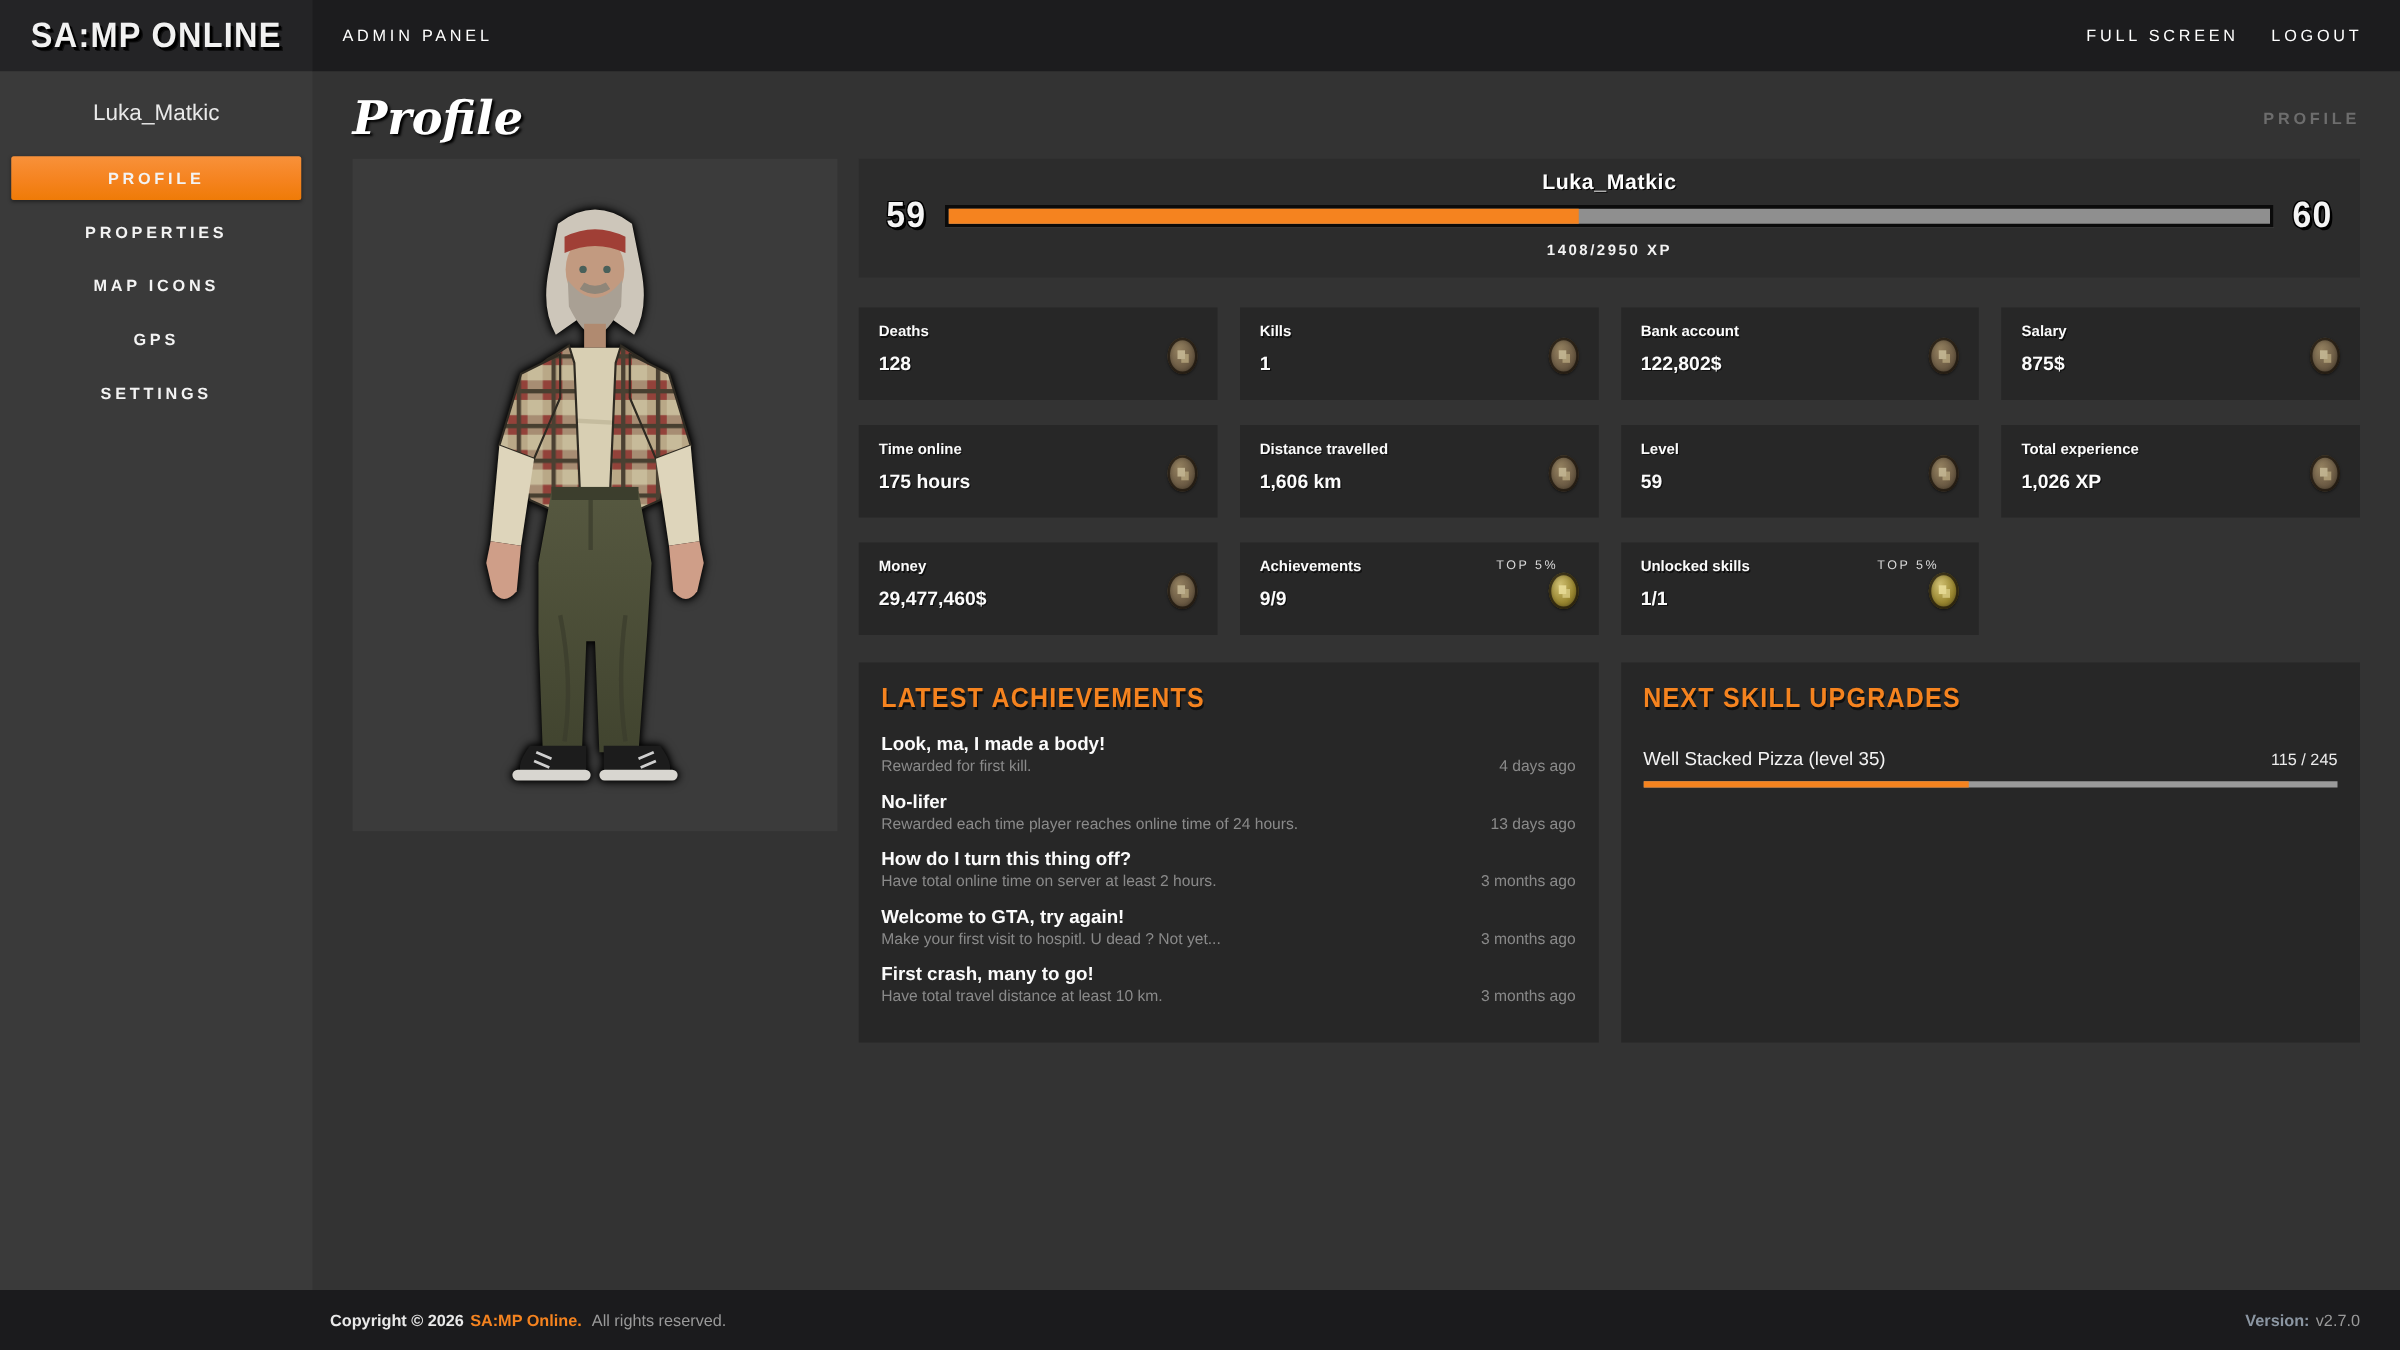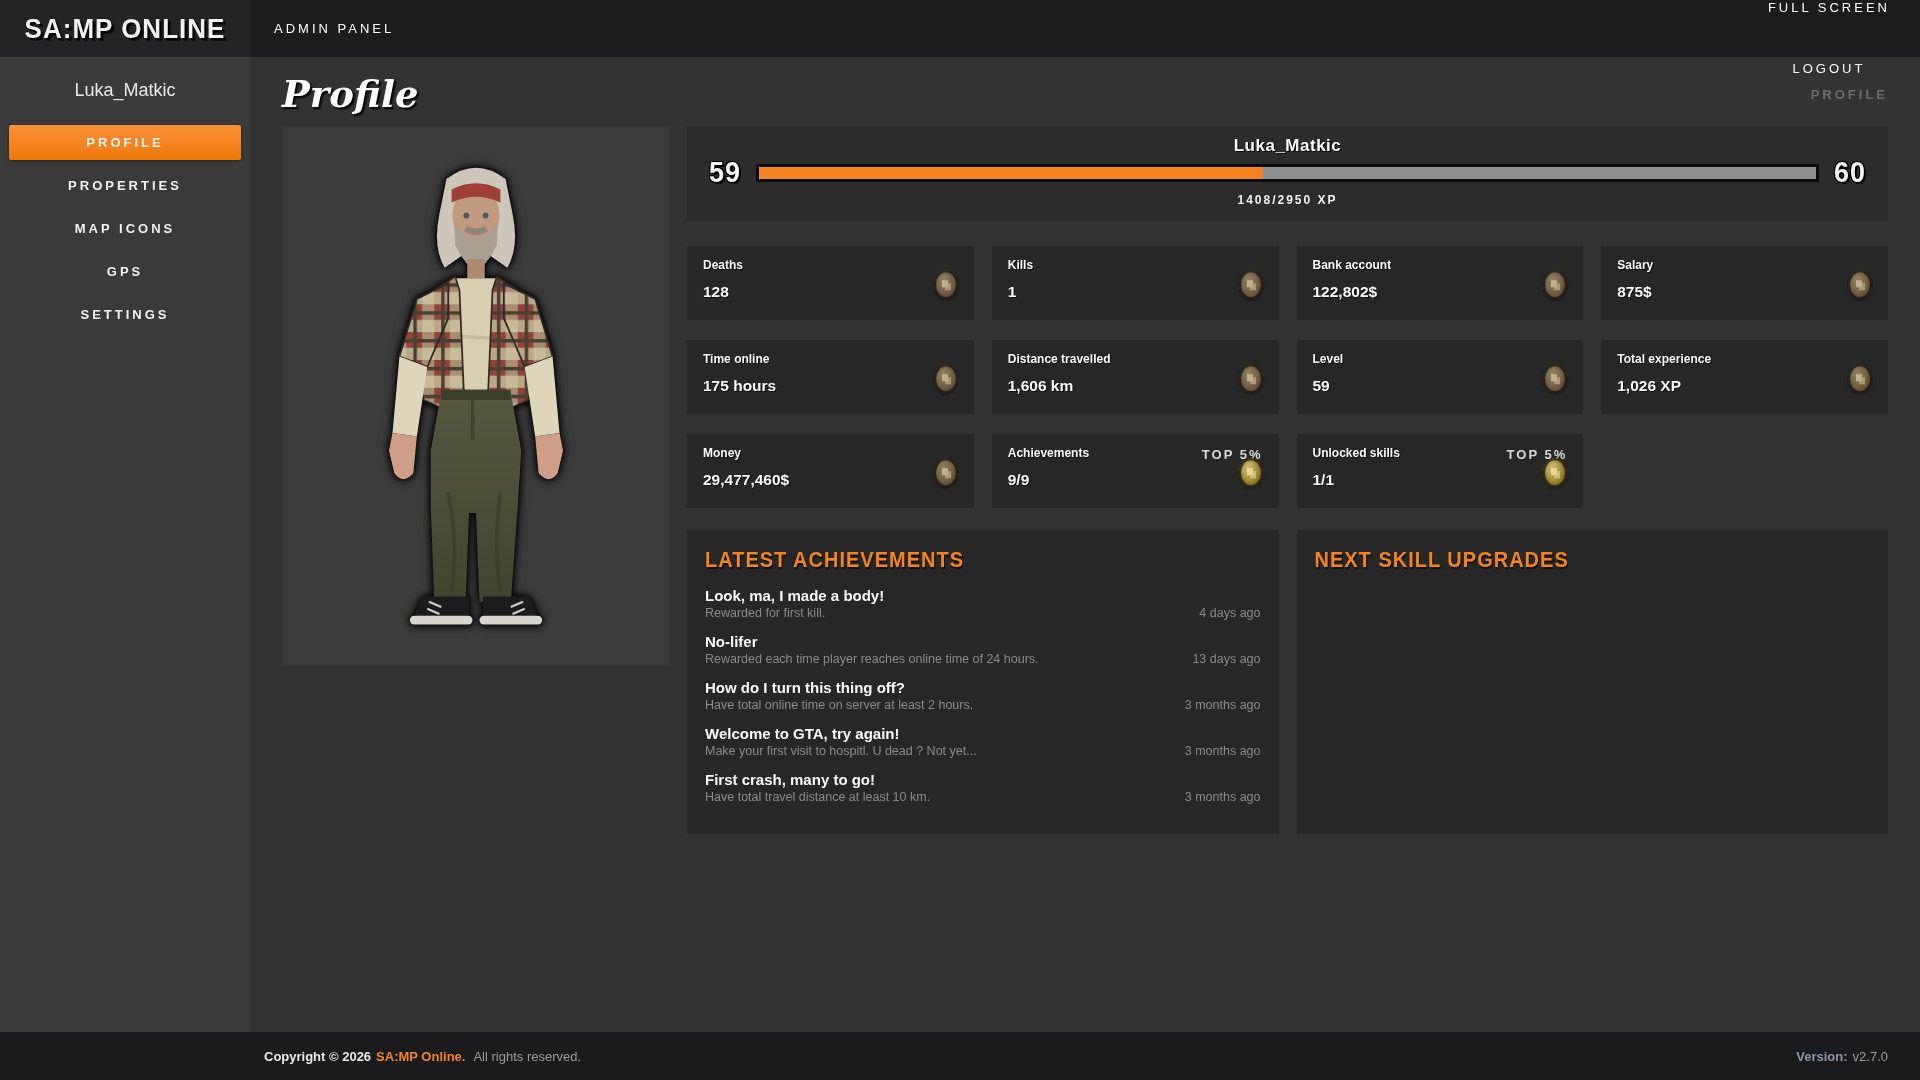--- a/index.html
+++ b/index.html
@@ -14,21 +14,21 @@
   html,body{margin:0;padding:0;width:1920px;height:1080px;overflow:hidden;}
   body{background:var(--page);font-family:"Liberation Sans",sans-serif;color:#ededed;}
   .app{display:grid;grid-template-columns:250px 1fr;grid-template-rows:57px 975px 48px;width:1920px;height:1080px;}
 
   
   .topbar{grid-column:1/3;background:var(--topbar);display:flex;align-items:stretch;}
   .logo-cell{width:250px;background:#242426;display:flex;align-items:center;justify-content:center;cursor:pointer;}
   .logo{font-size:26px;font-weight:800;letter-spacing:1px;color:#f1f1f1;text-shadow:2px 2px 0 #000,3px 3px 0 rgba(0,0,0,.6);transform:scaleY(1.08);}
   .topbar-left{display:flex;align-items:center;margin-left:24px;}
   .top-link{font-size:13px;font-weight:normal;letter-spacing:3px;color:#ffffff;cursor:pointer;text-decoration:none;}
-  .topbar-right{margin-left:auto;display:flex;align-items:center;gap:46px;padding-right:30px;flex-direction:column;}
+  .topbar-right{margin-left:auto;display:flex;align-items:center;gap:26px;padding-right:30px;}
 
   
   .sidebar{background:var(--sidebar);}
   .username{text-align:center;color:#e9e9e9;font-size:18px;font-weight:400;padding:23px 0 16px;}
   .side-item{display:block;text-align:center;padding:10px 0;margin:8px 9px;font-size:13px;font-weight:bold;letter-spacing:3px;color:#f3f3f3;cursor:pointer;text-decoration:none;}
   .side-item.active{background:linear-gradient(#f8913a 0%,var(--accent) 55%,#ef7b07 100%);border-radius:2px;box-shadow:0 1px 3px rgba(0,0,0,.4);}
 
   
   .content{padding:0 32px;overflow:hidden;}
   .content-header{display:flex;align-items:center;justify-content:space-between;height:70px;padding-top:4px;}
@@ -48,21 +48,21 @@
     text-shadow:2px 2px 0 #000,-1px 1px 0 #000,1px -1px 0 #000,-1px -1px 0 #000;transform:scaleY(1.08);}
   .xp-bar{flex:1;height:18px;background:var(--bar-track);border:3px solid #0b0b0b;}
   .xp-fill{height:100%;background:var(--accent);}
   .xp-text{text-align:center;font-size:12px;font-weight:bold;letter-spacing:2px;margin-top:5px;color:#f2f2f2;}
 
   
   .stats-grid{display:grid;grid-template-columns:repeat(4,1fr);gap:20px 18px;}
   .stat-card{background:var(--card);height:74px;padding:12px 16px;position:relative;}
   .stat-label{font-size:12px;font-weight:bold;color:#fbfbfb;text-shadow:1px 1px 0 rgba(0,0,0,.6);}
   .stat-value{font-size:15.5px;font-weight:bold;margin-top:11px;color:#fbfbfb;text-shadow:1px 1px 0 rgba(0,0,0,.6);}
-  .stat-badge{position:absolute;top:13px;right:16px;font-size:13px;font-weight:bold;letter-spacing:2px;color:#d9d9d9;text-transform:uppercase;}
+  .stat-badge{position:absolute;top:13px;right:32px;font-size:10px;font-weight:normal;letter-spacing:2px;color:#d9d9d9;text-transform:uppercase;}
   .coin{position:absolute;right:16px;top:50%;transform:translateY(-44%);width:24px;height:29px;border-radius:50%;
     background:radial-gradient(ellipse at 38% 32%, #93805f 0%, #6d5c45 55%, #443829 100%);
     box-shadow:inset 0 0 0 2px rgba(18,12,6,.65), inset 0 0 5px rgba(0,0,0,.6), 0 1px 2px rgba(0,0,0,.5);}
   .coin::after{content:"";position:absolute;left:8px;top:10px;width:6px;height:7px;background:#c9bc98;box-shadow:3px 3px 0 #b3a27b;opacity:.85;}
   .coin.gold{background:radial-gradient(ellipse at 38% 32%, #cfbf72 0%, #99862f 55%, #5d501d 100%);}
   .coin.gold::after{background:#ece09c;box-shadow:3px 3px 0 #d6c87e;}
 
   
   .panels{display:grid;grid-template-columns:1fr 1fr;gap:18px;margin-top:22px;}
   .panel{background:var(--card);min-height:304px;padding:14px 18px;}
@@ -307,20 +307,31 @@
     <div class="ach-title">First crash, many to go!</div>
     <div class="ach-sub">
       <span class="ach-desc">Have total travel distance at least 10 km.</span>
       <span class="ach-time">3 months ago</span>
     </div>
   </div>
               </div>
           </div>
           <div class="panel">
             <span class="panel-title">NEXT SKILL UPGRADES</span>
+            <div id="skills-list">
+                <div class="skill-item">
+    <div class="skill-row">
+      <span class="skill-name">Well Stacked Pizza (level 35)</span>
+      <span class="skill-value">115 / 245</span>
+    </div>
+    <div class="skill-bar">
+      <div class="skill-fill" style="width: 46.9%;"></div>
+    </div>
+  </div>
+              </div>
           </div>
         </div>
       </section>
     </div>
   </main>
 
   <footer class="footer">
     <div>
       <span class="foot-strong">Copyright © 2026</span><span class="foot-brand">SA:MP Online.</span><span class="foot-gray">All rights reserved.</span>
     </div>

